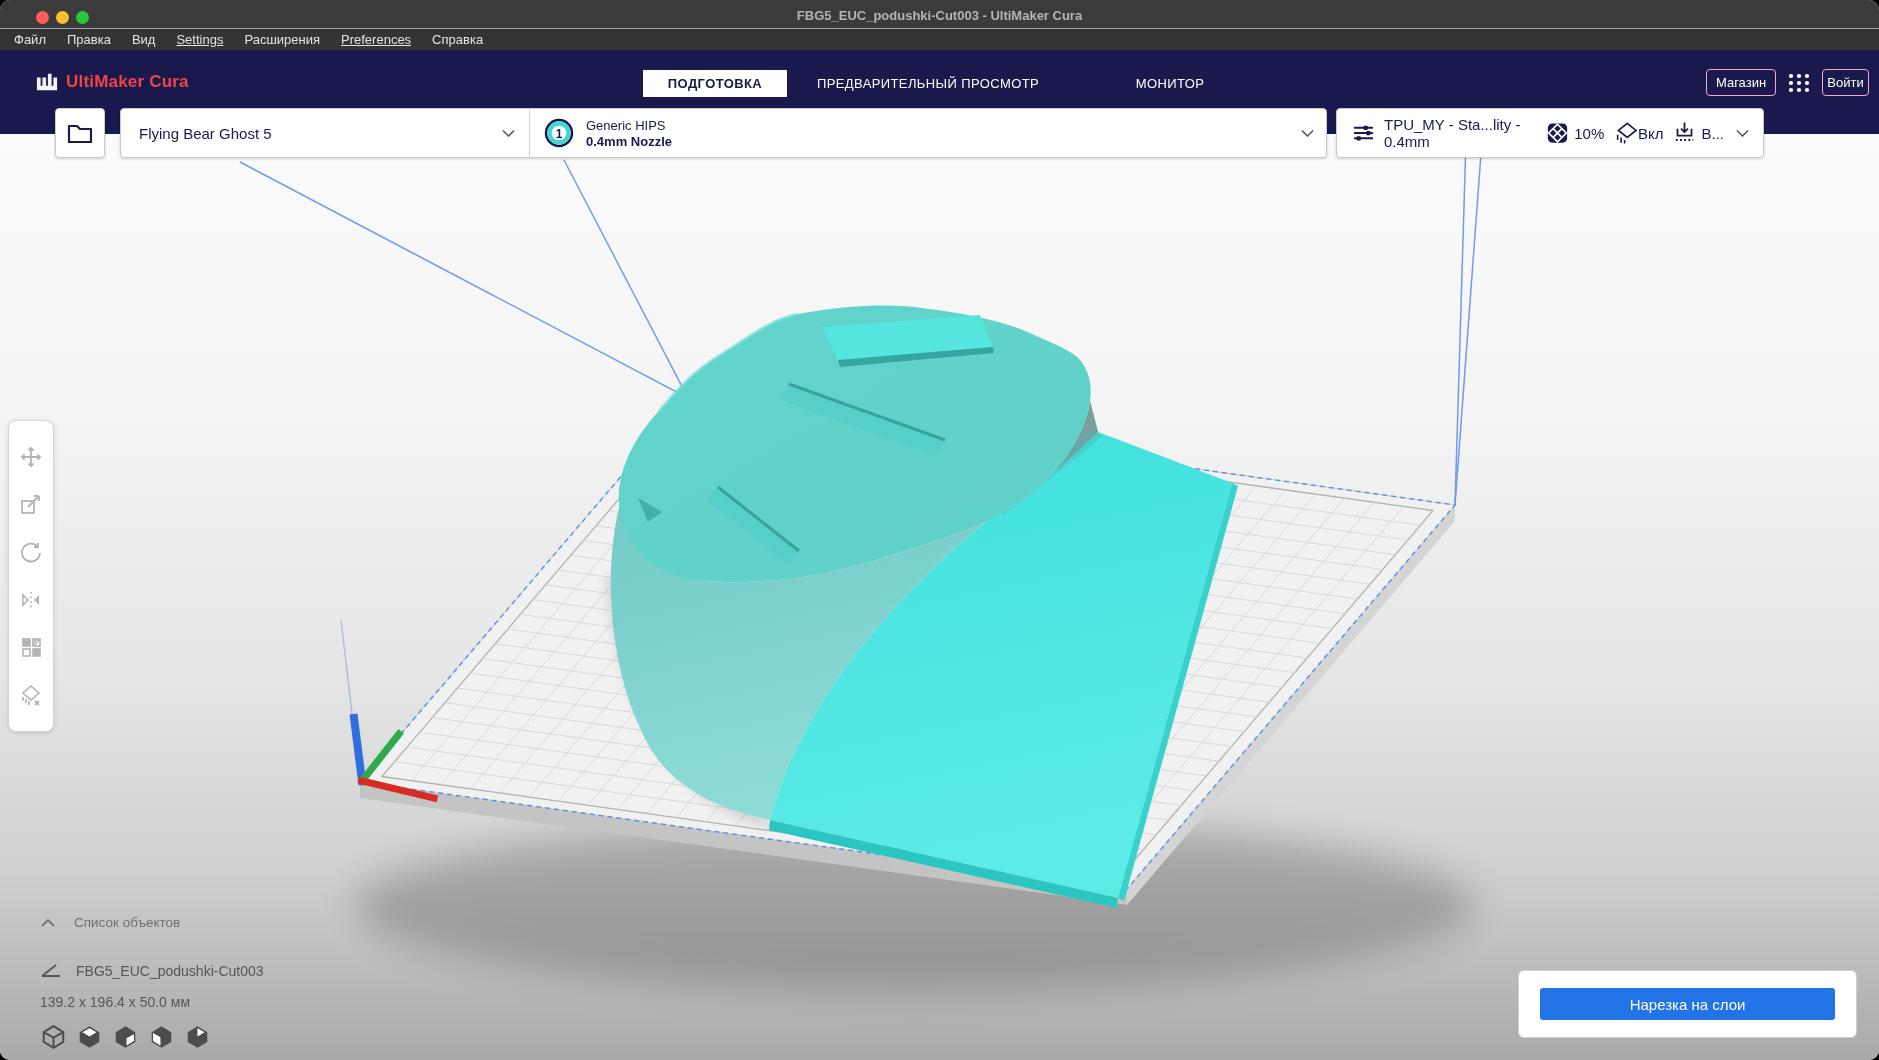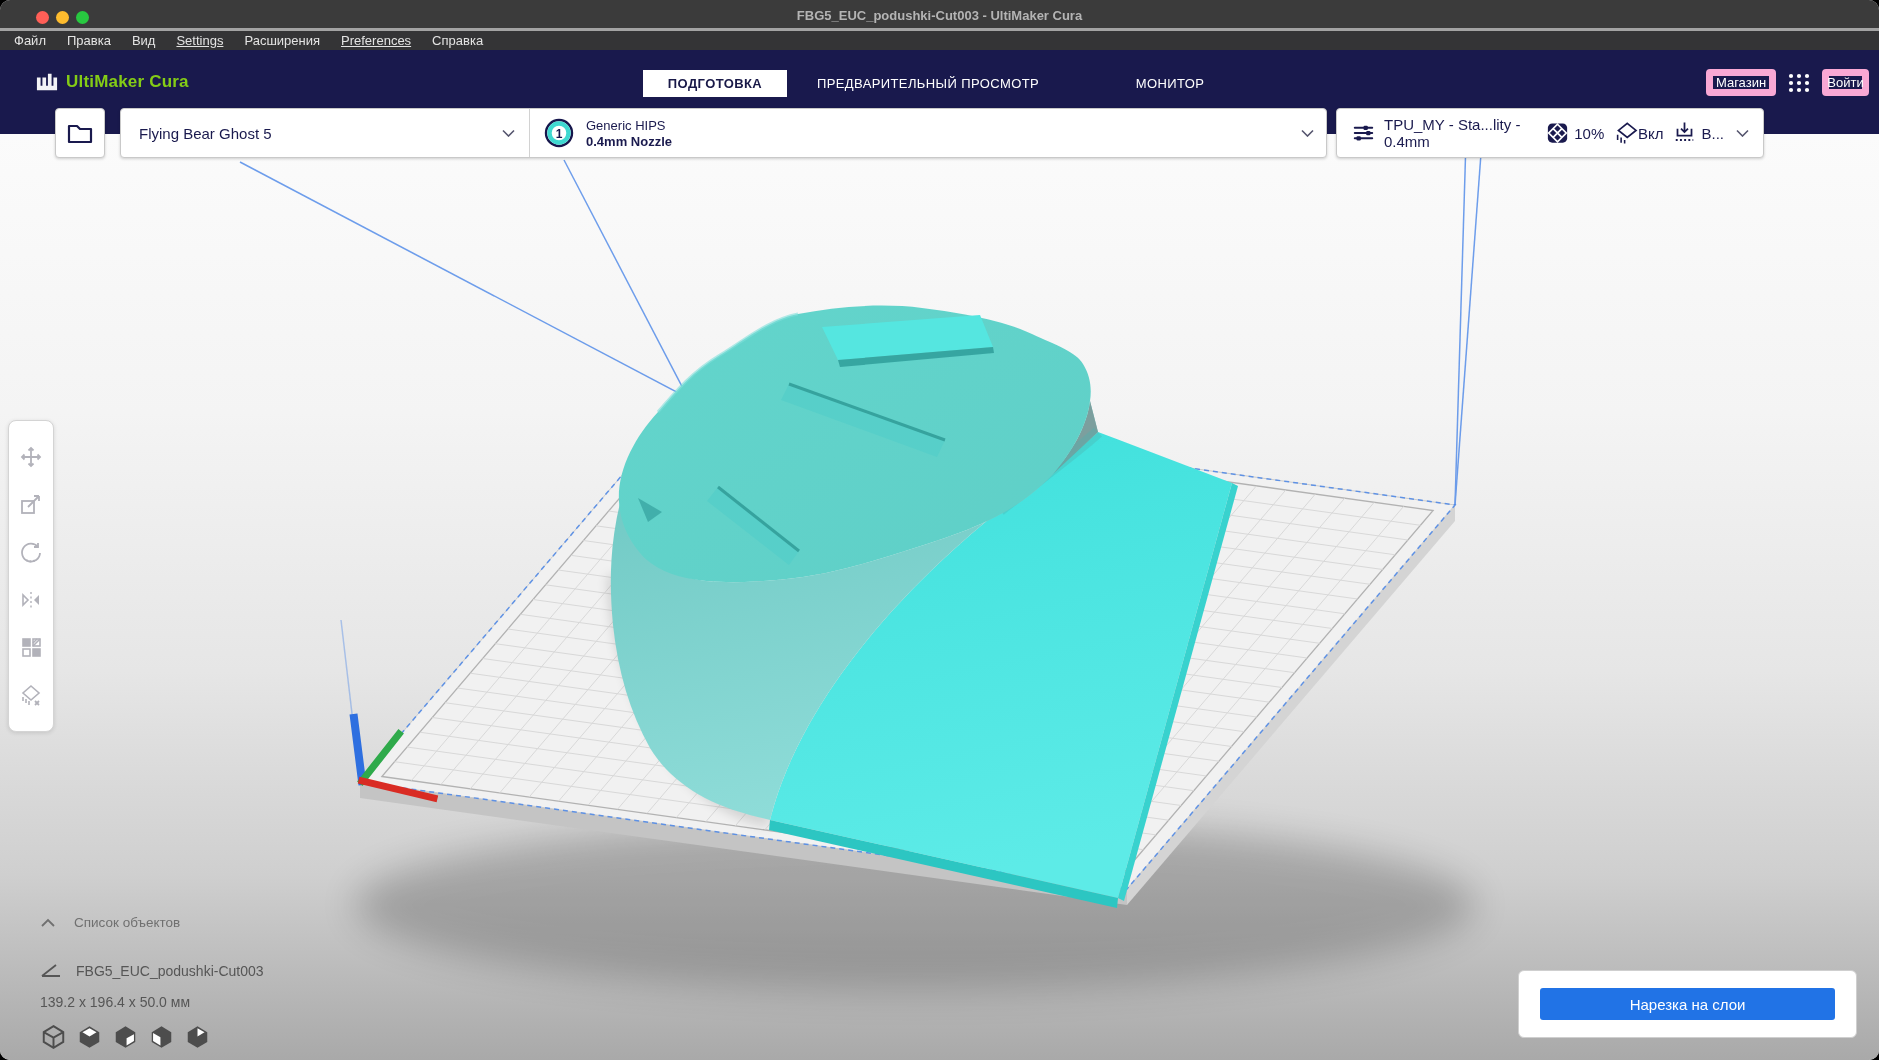--- a/index.html
+++ b/index.html
@@ -7,30 +7,30 @@
   #window {
     position:relative; width:1879px; height:1060px; background:#ededed;
     border-radius:10px; overflow:hidden;
   }
   
   #titlebar { position:absolute; left:0; top:0; width:100%; height:28px; background:#3b3b3b; display:flex; align-items:center;padding-left:24px; }
   .traffic { display:flex; gap:7px; margin-left:12px; margin-top:6px; }
   .light { width:13px; height:13px; border-radius:50%; }
   .light.red{ background:#ff5f57;} .light.yellow{ background:#febc2e;} .light.green{ background:#28c840;}
   #window-title { position:absolute; left:0; right:0; top:8px; text-align:center; color:#b4b4b4; font-size:13px; font-weight:bold; }
-  #menubar { position:absolute; left:0; top:28px; width:100%; height:22px; background:#343436; display:flex; align-items:center; gap:21px; padding-left:14px; border-top:3px solid #a3a3a3; }
+  #menubar { position:absolute; left:0; top:28px; width:100%; height:22px; background:#343436; display:flex; align-items:center; gap:21px; padding-left:14px; border-top:1px solid #a3a3a3; }
   .menu-item { color:#e3e3e3; font-size:13px; cursor:default; }
   .menu-item.u { text-decoration:underline; }
   
   #header { position:absolute; left:0; top:50px; width:100%; height:84px; background:#19194d; z-index:3; }
   #logo { position:absolute; left:36px; top:22px; display:flex; align-items:center; gap:8px; }
-  #logo-text { color:#84cc16; font-size:17px; font-weight:bold; letter-spacing:.2px; }
+  #logo-text { color:#ef4444; font-size:17px; font-weight:bold; letter-spacing:.2px; }
   .stage-tab { position:absolute; top:20px; height:27px; display:flex; align-items:center; justify-content:center; font-size:13px; letter-spacing:.4px; color:#fff; cursor:pointer; }
   .stage-tab.active { background:#fff; color:#191948; font-weight:bold; }
-  .hdr-btn { position:absolute; top:19px; height:27px; border:7px solid #f9a8d4; border-radius:4px; color:#fff; font-size:13px; display:flex; align-items:center; justify-content:center; background:transparent; cursor:pointer; }
+  .hdr-btn { position:absolute; top:19px; height:27px; border:1px solid #f9a8d4; border-radius:4px; color:#fff; font-size:13px; display:flex; align-items:center; justify-content:center; background:transparent; cursor:pointer; }
   
   .card { position:absolute; top:108px; height:50px; background:#fff; border:1px solid #c9c9c9; border-radius:4px; box-shadow:0 1px 3px rgba(0,0,0,.18); z-index:4; display:flex; align-items:center; }
   .navy { color:#1a1a4e; }
   .chev { flex:0 0 auto; }
   
   #viewport { position:absolute; left:0; top:134px; width:100%; height:926px;
     background:linear-gradient(180deg,#fbfbfb 0%,#f4f4f4 30%,#e6e6e6 58%,#cfcfcf 80%,#a9a9a9 100%); }
   #scene { position:absolute; left:0; top:0; }
   
   #tool-palette { position:absolute; left:8px; top:286px; width:46px; height:312px; background:#fff; border:1px solid #d4d4d4; border-radius:8px; box-shadow:0 1px 4px rgba(0,0,0,.12); display:flex; flex-direction:column; align-items:center; justify-content:space-around; padding:12px 0; z-index:2; }

